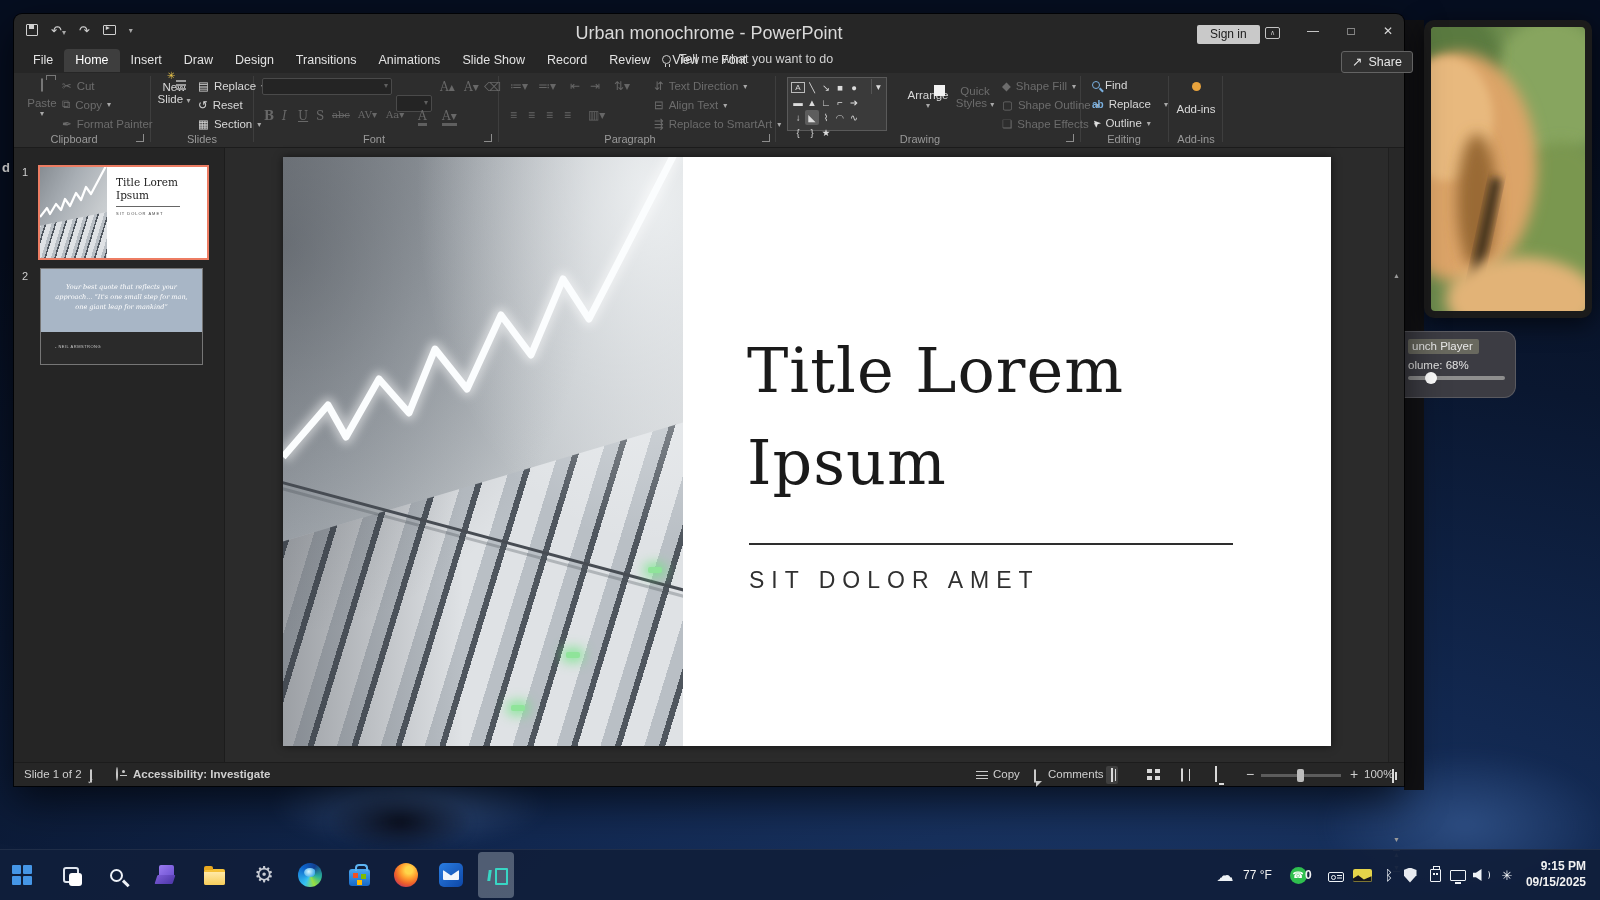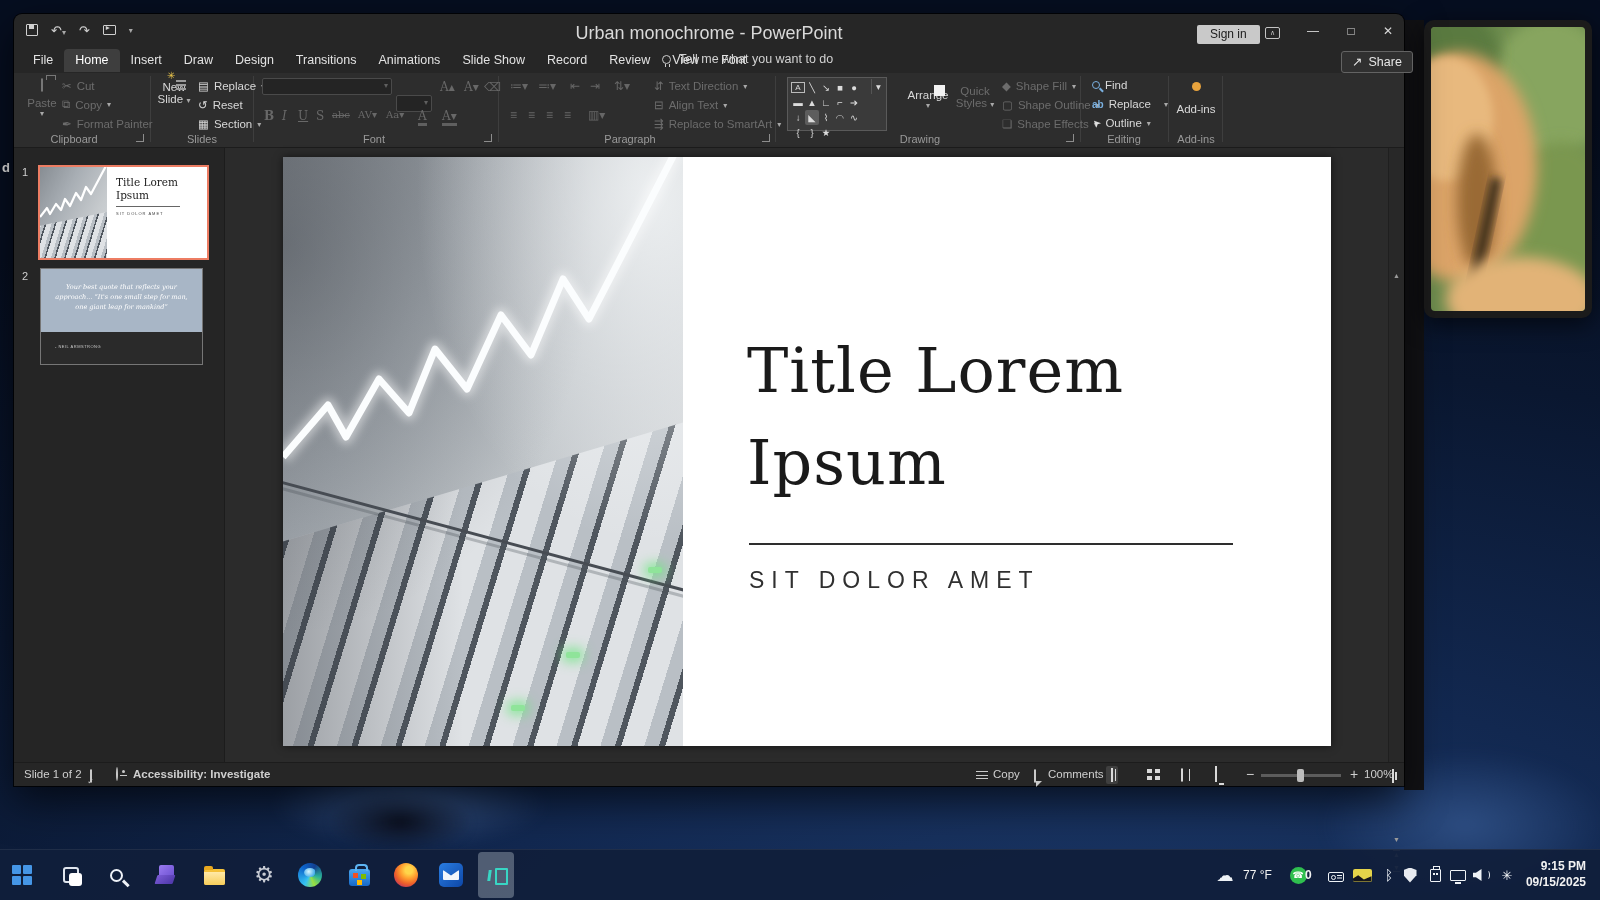--- a/index.html
+++ b/index.html
@@ -239,20 +239,27 @@
         <ellipse cx="18" cy="28" rx="50" ry="48" fill="#5a7a40" filter="url(#b8)"></ellipse>
         <ellipse cx="28" cy="140" rx="78" ry="115" fill="#dca467" filter="url(#b8)"></ellipse>
         <ellipse cx="16" cy="92" rx="46" ry="62" fill="#e8b97e" filter="url(#b4)"></ellipse>
         <ellipse cx="46" cy="175" rx="20" ry="68" fill="#9a6a35" filter="url(#b8)"></ellipse>
         <rect x="48" y="150" width="10" height="120" fill="#3a2d1d" transform="rotate(12 53 210)" filter="url(#b4)"></rect>
         <ellipse cx="90" cy="272" rx="75" ry="42" fill="#e2b377" filter="url(#b8)"></ellipse>
       </svg>
     </div>
   </div>
 
+  <div class="ab pop">
+    <div class="pop-btn">unch Player</div>
+    <div class="pop-vol">olume: 68%</div>
+    <div class="pop-track">
+      <div class="pop-thumb"></div>
+    </div>
+  </div>
 
   <div class="ab ppt">
 
     <div class="ab tbar">
       <div class="ab qat">
         <span class="ic-save"></span>
         <span><span class="glyph">↶</span><span class="mini-caret">▾</span></span>
         <span class="glyph">↷</span>
         <span class="ic-present"></span>
         <span class="mini-caret">▾</span>

